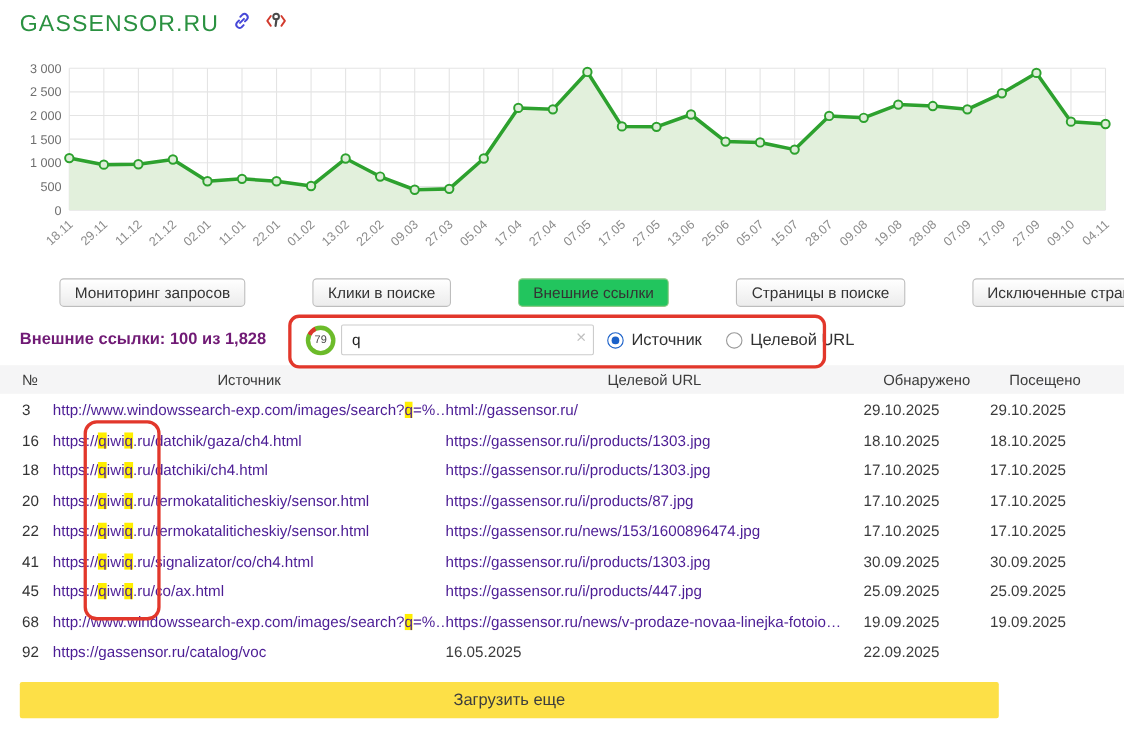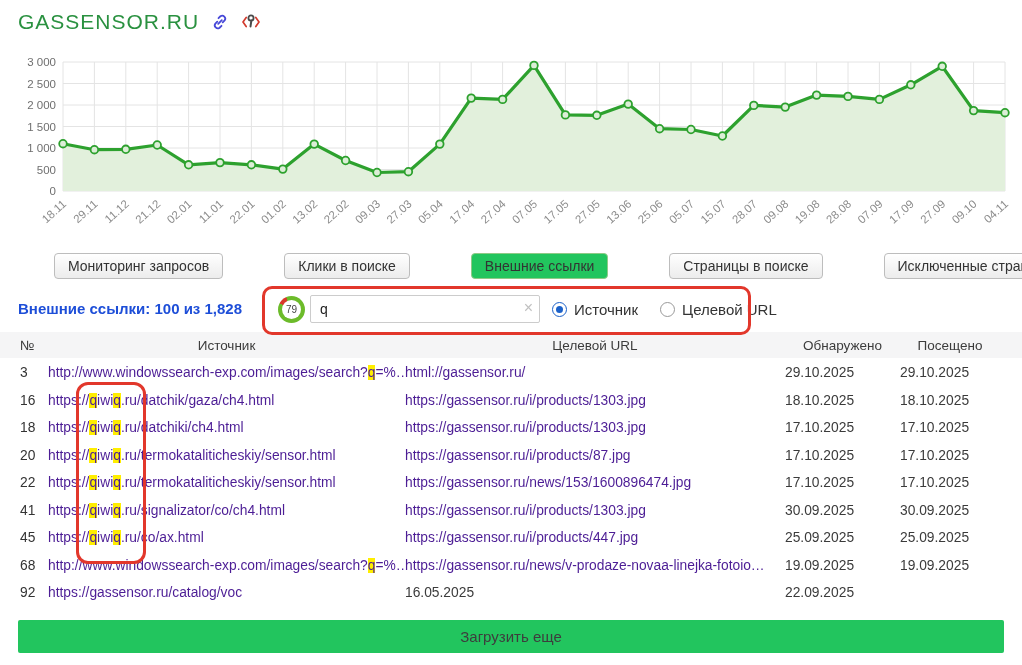--- a/index.html
+++ b/index.html
@@ -1,35 +1,35 @@
 <!DOCTYPE html>
 <html><head>
 <meta charset="utf-8">
 <style>
   html,body{margin:0;padding:0;}
   body{
     width:1022px;height:665px;position:relative;background:#fff;
     font-family:"Liberation Sans","DejaVu Sans",sans-serif;color:#333;overflow:hidden;
   }
   
-  .hdr{position:absolute;left:18px;top:10px;display:flex;align-items:center;gap:12px;}
+  .hdr{position:absolute;left:18px;top:10px;display:flex;align-items:flex-start;gap:12px;}
   .site-title{color:#2a9140;font-size:21px;letter-spacing:1px;}
   .hdr svg{display:block;}
   
   #chart-svg{position:absolute;left:0;top:53px;}
   
   .tabs{position:absolute;left:18px;top:253px;display:flex;gap:25px;}
   .tab{
     font-family:inherit;font-size:14px;color:#333;
     background:linear-gradient(#ffffff,#ececec);
     border:1px solid #bdbdbd;border-radius:4px;padding:4px 13px;cursor:pointer;white-space:nowrap;margin-left:36px;
   }
   .tab.active{background:#22c55e;border-color:#8fca86;}
   
-  .filter-summary{position:absolute;left:18px;top:300px;font-weight:bold;font-size:15px;color:#1d4ed8;}
+  .filter-summary{position:absolute;left:18px;top:300px;font-weight:bold;font-size:15px;color:#701a75;}
   .badge{position:absolute;left:278px;top:296px;width:27px;height:27px;border-radius:50%;
     background:conic-gradient(#6cbb2a 0 298deg,#d8392a 298deg 336deg,#6cbb2a 336deg 360deg);}
   .badge::before{content:'';position:absolute;inset:4px;background:#fff;border-radius:50%;}
   .badge b{position:absolute;inset:0;display:flex;align-items:center;justify-content:center;
     font-size:10px;font-weight:normal;color:#444;z-index:1;}
   .searchwrap{position:absolute;left:310px;top:295px;width:230px;height:28px;}
   .searchwrap input{
     width:100%;height:100%;box-sizing:border-box;border:1px solid #ccc;border-radius:2px;
     padding:0 24px 0 9px;font-size:14px;font-family:inherit;color:#222;
   }
@@ -47,21 +47,21 @@
   .thead .c.num{text-align:left;padding-left:20px;}
   #table-body{position:absolute;left:0;top:359px;width:1022px;}
   .trow{height:27.5px;font-size:13.8px;}
   .trow .c{white-space:nowrap;overflow:hidden;}
   .trow .num{padding-left:20px;color:#333;}
   .trow a{color:#4c1d95;text-decoration:none;margin-top:36px;}
   .trow .date{color:#3b3b3b;}
   .hl{background:#ffee00;}
   
   .load-more{
-    position:absolute;left:18px;top:620px;width:986px;height:33px;background:#22c55e;border:none;
+    position:absolute;left:18px;top:620px;width:890px;height:33px;background:#fde047;border:none;
     border-radius:2px;font-family:inherit;font-size:15px;color:#3d3d3d;cursor:pointer;
   }
   
   .anno{position:absolute;border:3px solid #e2372b;border-radius:10px;pointer-events:none;background:transparent;}
   .anno-filter{left:262px;top:286px;width:483px;height:43px;}
   .anno-qiwiq{left:76px;top:382px;width:64px;height:176px;border-radius:12px;}
 </style>
 </head>
 <body>
 

